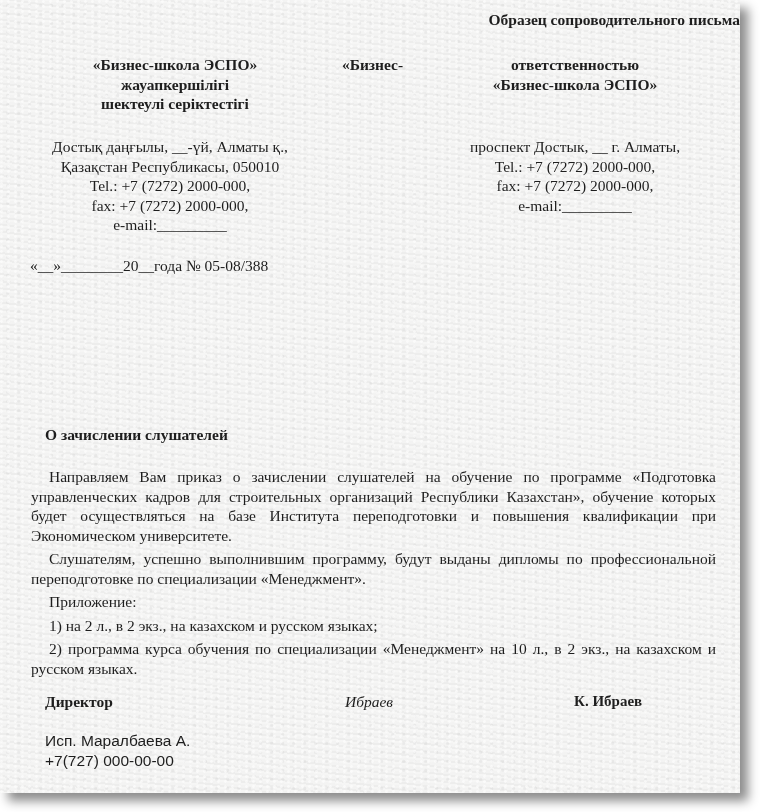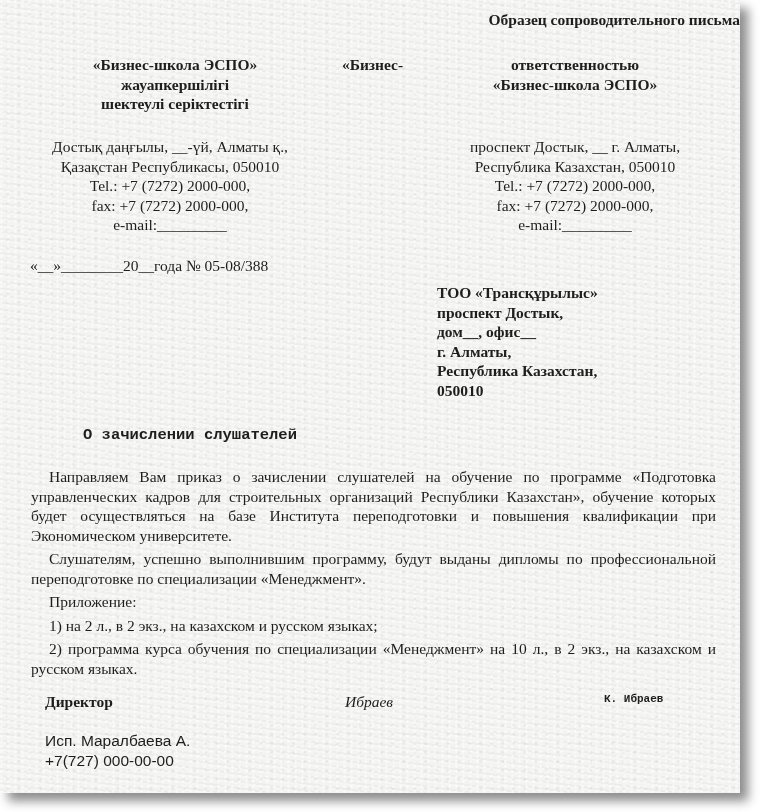--- a/index.html
+++ b/index.html
@@ -57,47 +57,46 @@
     }
     .recipient {
       left: 437px; top: 283px;
       font-family: "Liberation Serif", serif;
       font-weight: bold;
       font-size: 15.5px;
       line-height: 19.5px;
     }
     .subject {
       left: 45px; top: 426px;
-      font-family: Liberation Mono, monospace;
+      font-family: Liberation Serif, serif;
       font-weight: bold;
       font-size: 15.5px;
-      margin-left: 38px;
     }
     .body-text {
       left: 27px; width: 693px; top: 463px;
       font-family: "Liberation Serif", serif;
       font-size: 15.5px;
       line-height: 19.5px;
       text-align: justify;
     }
     .body-text p { margin: 4px; text-indent: 18px; }
     .sig-title {
       left: 45px; top: 693px;
       font-family: "Liberation Serif", serif;
       font-weight: bold; font-size: 15.5px;
     }
     .sig-hand {
       left: 345px; top: 693px;
       font-family: "Liberation Serif", serif;
       font-style: italic; font-size: 15.5px;
     }
     .sig-name {
-      left: 604px; top: 693px;
-      font-family: Liberation Mono, monospace;
-      font-weight: bold; font-size: 11px;
+      left: 574px; top: 693px;
+      font-family: Liberation Serif, serif;
+      font-weight: bold; font-size: 15px;
     }
     .executor {
       left: 45px; top: 731px;
       font-family: Liberation Sans, sans-serif;
       font-size: 15.5px; line-height: 19.5px;
     }
   </style>
 </head>
 <body>
 
@@ -123,36 +122,27 @@
   <div class="abs col addr-left">
     <span class="addr-line">Достық даңғылы, __-үй, Алматы қ.,</span>
     <span class="addr-line">Қазақстан Республикасы, 050010</span>
     <span class="addr-line">Tel.: +7 (7272) 2000-000,</span>
     <span class="addr-line">fax: +7 (7272) 2000-000,</span>
     <span class="addr-line">e-mail:_________</span>
   </div>
 
   <div class="abs col addr-right">
     <span class="addr-line">проспект Достык, __ г. Алматы,</span>
-    <span class="addr-line">Республика Казахстан, 050010</span>
     <span class="addr-line">Tel.: +7 (7272) 2000-000,</span>
     <span class="addr-line">fax: +7 (7272) 2000-000,</span>
     <span class="addr-line">e-mail:_________</span>
   </div>
 
   <div class="abs dateline">«__»________20__года № 05-08/388</div>
 
-  <div class="abs recipient">
-    <span class="addr-line">ТОО «Трансқұрылыс»</span>
-    <span class="addr-line">проспект Достык,</span>
-    <span class="addr-line">дом__, офис__</span>
-    <span class="addr-line">г. Алматы,</span>
-    <span class="addr-line">Республика Казахстан,</span>
-    <span class="addr-line">050010</span>
-  </div>
 
   <div class="abs subject">О зачислении слушателей</div>
 
   <div class="abs body-text">
     <p>Направляем Вам приказ о зачислении слушателей на обучение по программе «Подготовка управленческих кадров для строительных организаций Республики Казахстан», обучение которых будет осуществляться на базе Института переподготовки и повышения квалификации при Экономическом университете.</p>
     <p>Слушателям, успешно выполнившим программу, будут выданы дипломы по профессиональной переподготовке по специализации «Менеджмент».</p>
     <p>Приложение:</p>
     <p>1) на 2 л., в 2 экз., на казахском и русском языках;</p>
     <p>2) программа курса обучения по специализации «Менеджмент» на 10 л., в 2 экз., на казахском и русском языках.</p>
   </div>

